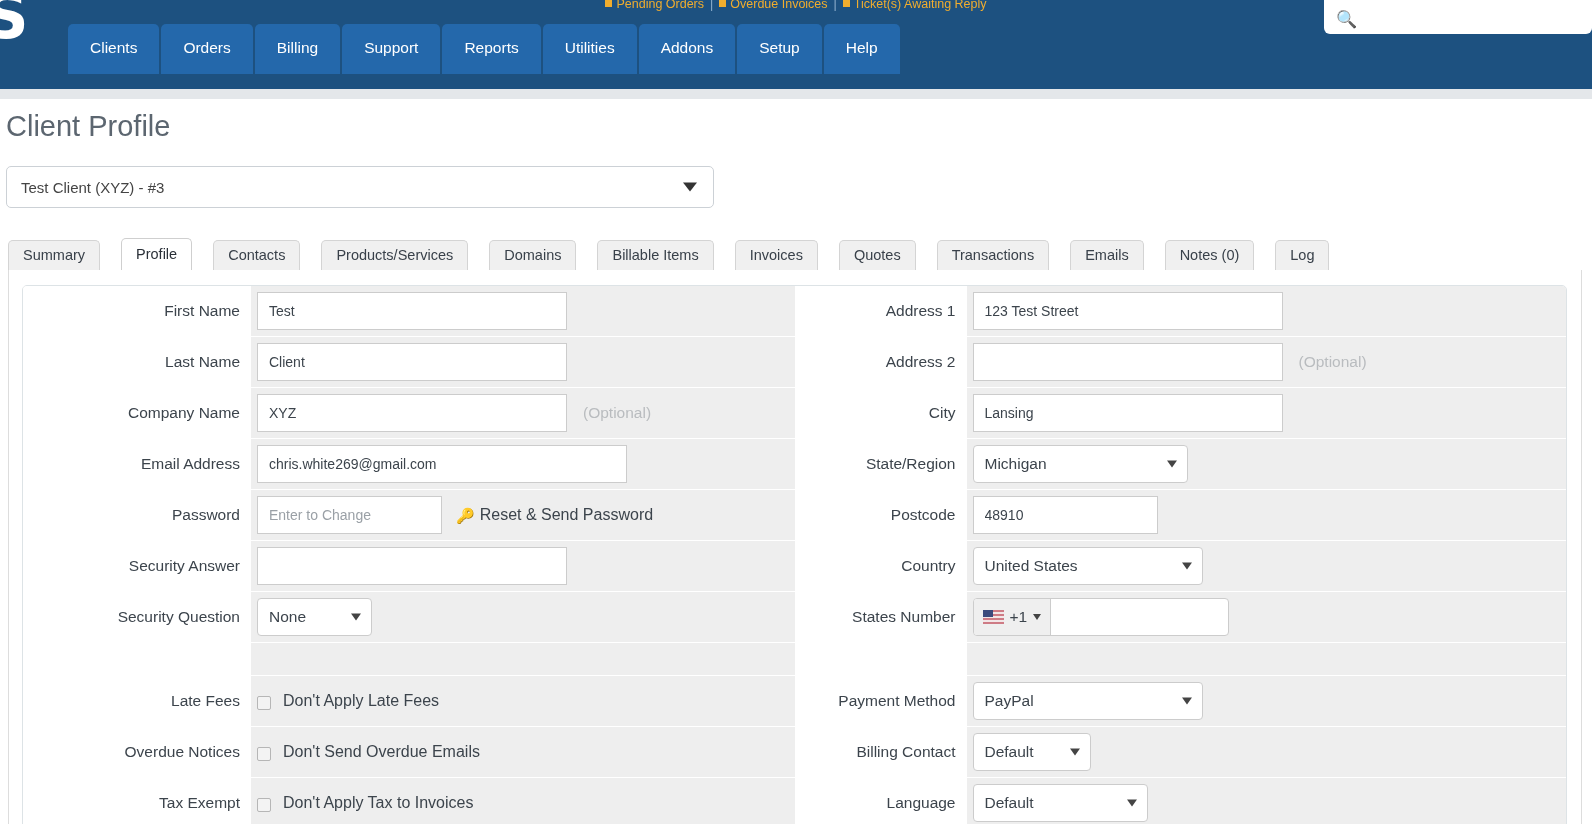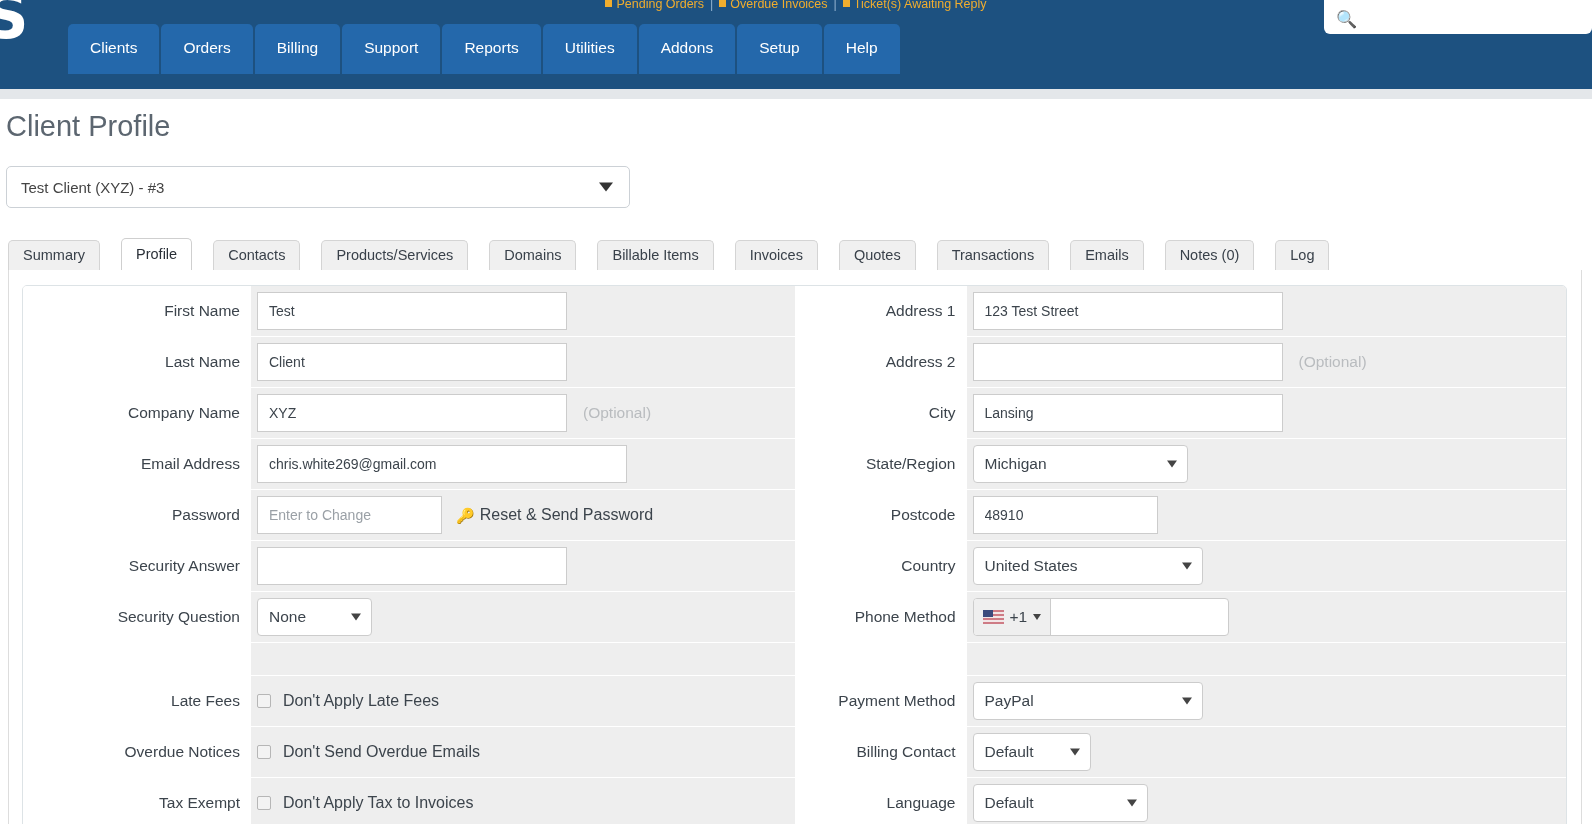--- a/index.html
+++ b/index.html
@@ -62,21 +62,21 @@
     position:absolute; left:0; top:89px; width:1592px; height:10px;
     background:#e4e7ea;
   }
 
   
   #pagetitle {
     position:absolute; left:6px; top:110px;
     font-size:29px; color:#5c6670; font-weight:normal;
   }
   #clientselect {
-    position:absolute; left:6px; top:166px; width:624px; height:42px;
+    position:absolute; left:6px; top:166px; width:708px; height:42px;
     background:#ffffff; border:1px solid #ccd1d6; border-radius:5px;
     display:flex; align-items:center; padding:0 14px;
     font-size:15px; color:#444; cursor:pointer;
   }
   #clientselect .caret {
     position:absolute; right:16px; top:50%; transform:translateY(-50%);
     width:0; height:0; border-left:7px solid transparent;
     border-right:7px solid transparent; border-top:9px solid #333;
   }
 
@@ -152,21 +152,21 @@
   .sel.s175 { width:175px; }
 
   .opt { margin-left:16px; font-size:15.5px; color:#b9bcbf; }
 
   .reslink {
     margin-left:14px; font-size:16px; color:#3c444c;
     display:flex; align-items:center; cursor:pointer; white-space:nowrap;
   }
   .keyicon { margin-right:5px; font-size:15px; line-height:15px; }
 
-  .cbrow { display:flex; align-items:center; }
+  .cbrow { display:flex; align-items:flex-end; }
   .cbox {
     width:14px; height:14px; background:#f3f3f3;
     border:1px solid #b6b6b6; border-radius:2px; cursor:pointer;
   }
   .cblabel { margin-left:12px; font-size:16px; color:#3c444c; white-space:nowrap; }
 
   .phonewrap {
     display:flex; align-items:stretch;
     border:1px solid #cccccc; border-radius:4px; background:#ffffff;
     height:38px; overflow:hidden; width:256px;
@@ -397,21 +397,21 @@
       <div class="flabel">Country</div>
       <div class="fctl">
         <div class="sel s230">
           <span>United States</span>
           <span class="ar"></span>
         </div>
       </div>
     </div>
 
     <div class="frow">
-      <div class="flabel">Phone Method</div>
+      <div class="flabel">States Number</div>
       <div class="fctl">
         <div class="phonewrap">
           <div class="flagsel">
             <span class="usflag">
               <span class="stripes"></span>
                 <span class="canton"></span>
             </span>
             <span class="cc">+1</span>
             <span class="mini"></span>
           </div>

